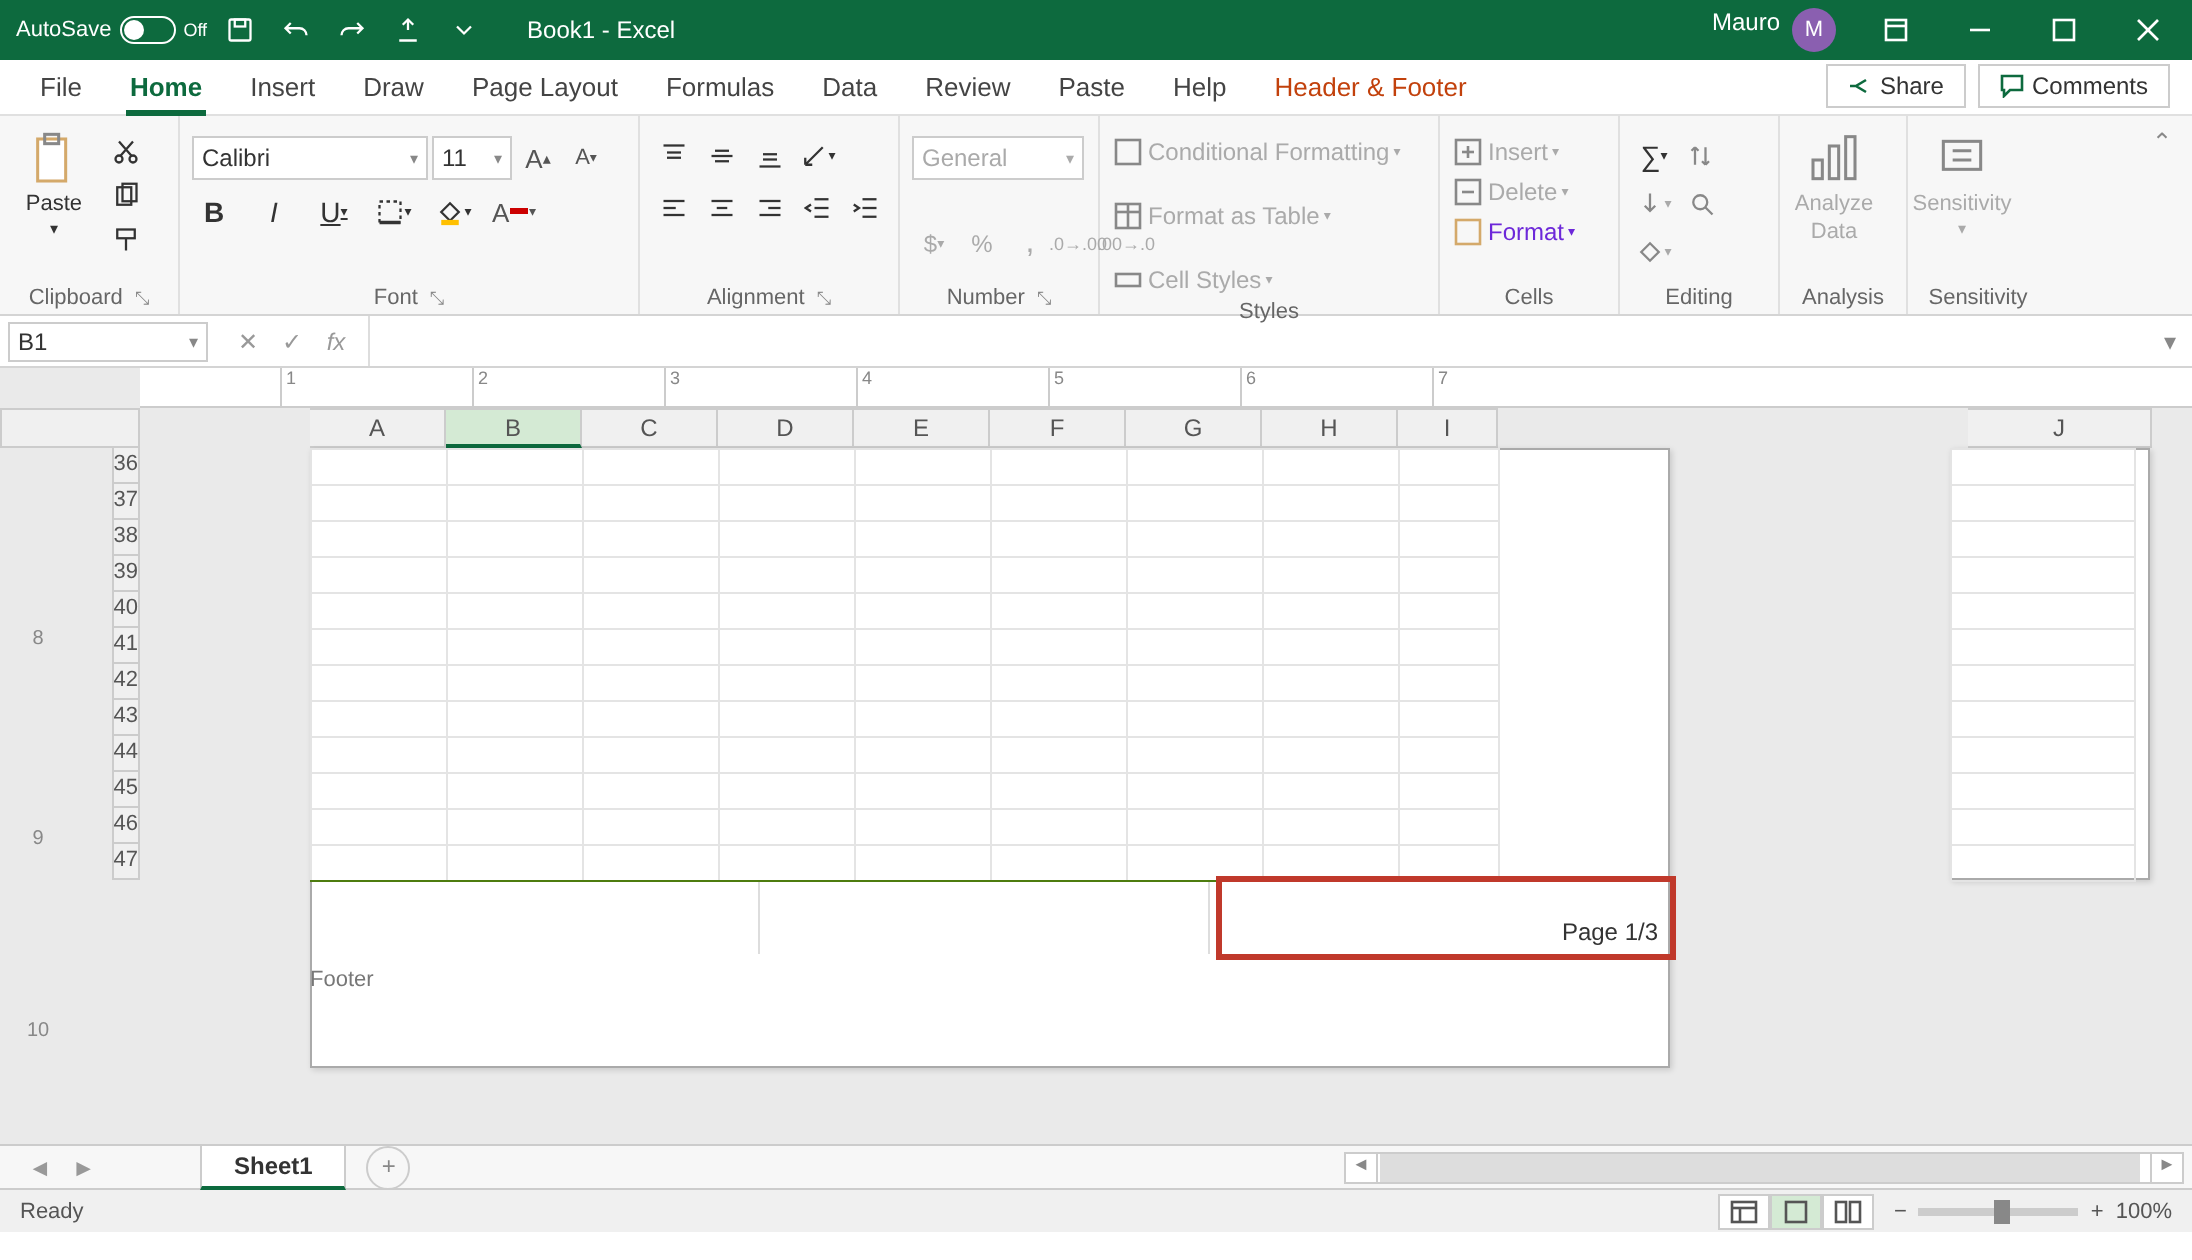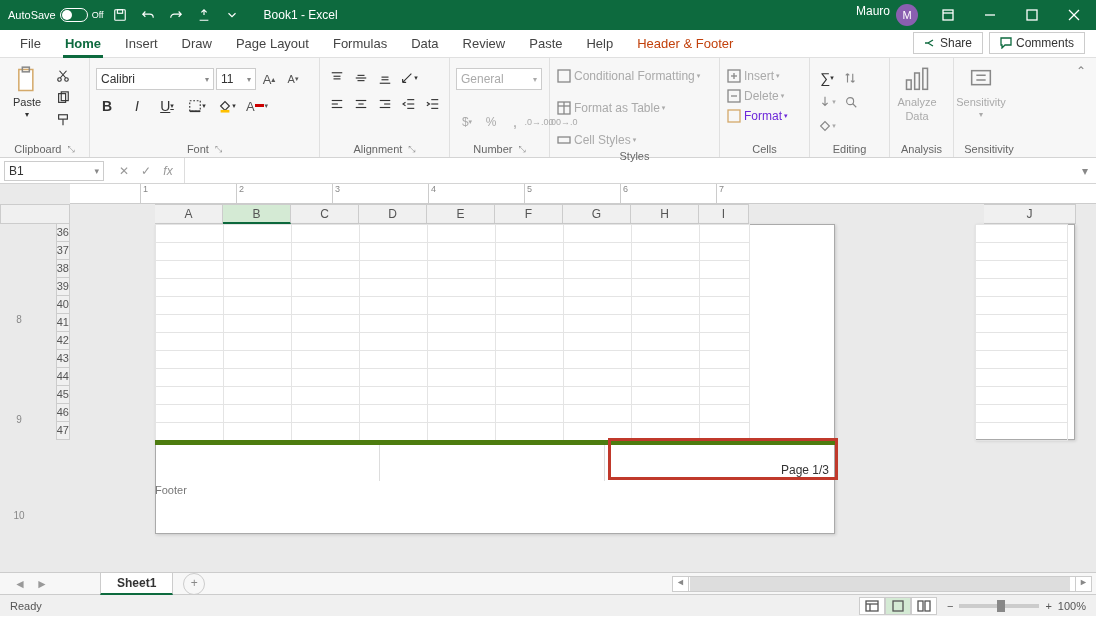--- a/index.html
+++ b/index.html
@@ -58,21 +58,21 @@
 .colhdr{background:#f0f0f0;border:1px solid #ccc;border-left:none;text-align:center;font-size:12px;color:#555;line-height:18px;}
 .colhdr.sel{background:#d4ead4;border-bottom:2px solid #0d6a3e;}
 .rows-area{display:flex;height:340px;}
 .row-headers{width:40px;display:flex;flex-direction:column;margin-left:30px;align-items:flex-end;}
 .rowhdr{height:18px;background:#f0f0f0;border:1px solid #ccc;border-top:none;text-align:center;font-size:11px;color:#555;line-height:17px;}
 .pgnum{position:absolute;left:12px;width:14px;text-align:center;font-size:10px;color:#888;}
 .page{background:#fff;border:1px solid #aaa;box-shadow:1px 1px 3px rgba(0,0,0,0.15);}
 .cells{position:relative;}
 .cell-grid{position:absolute;}
 .cell-grid td{border:1px solid #e4e4e4;height:18px;}
-.footer-box{position:absolute;border-top:5px solid #4d7c0f;display:flex;}
+.footer-box{position:absolute;border-top:1px solid #4d7c0f;display:flex;}
 .footer-sec{flex:1;border-right:1px solid #ddd;height:36px;}
 .footer-sec:last-child{border-right:none;text-align:right;padding:18px 6px 0 0;font-size:12px;}
 .red-box{position:absolute;border:3px solid #c0392b;}
 .footer-label{position:absolute;font-size:11px;color:#777;}
 .sheet-tabs{height:22px;background:#f7f7f7;border-top:1px solid #ccc;display:flex;align-items:center;}
 .nav-arrows{width:100px;display:flex;gap:10px;padding-left:14px;color:#999;}
 .sheet-tab{padding:3px 16px;background:#fff;border:1px solid #ccc;border-bottom:2px solid #0d6a3e;font-size:12px;font-weight:600;}
 .add-sheet{width:22px;height:22px;border:1px solid #ccc;border-radius:50%;margin-left:10px;text-align:center;line-height:19px;color:#888;}
 .status-bar{height:22px;background:#f0f0f0;border-top:1px solid #ccc;display:flex;align-items:center;padding:0 10px;font-size:11px;color:#555;}
 .status-bar .spacer{flex:1;}

